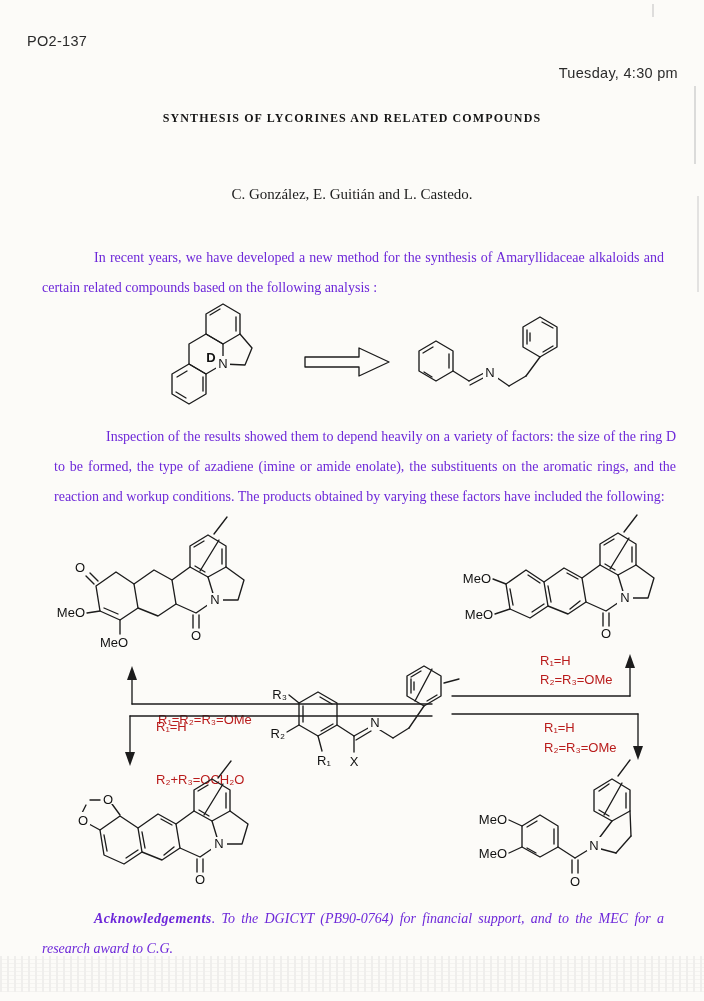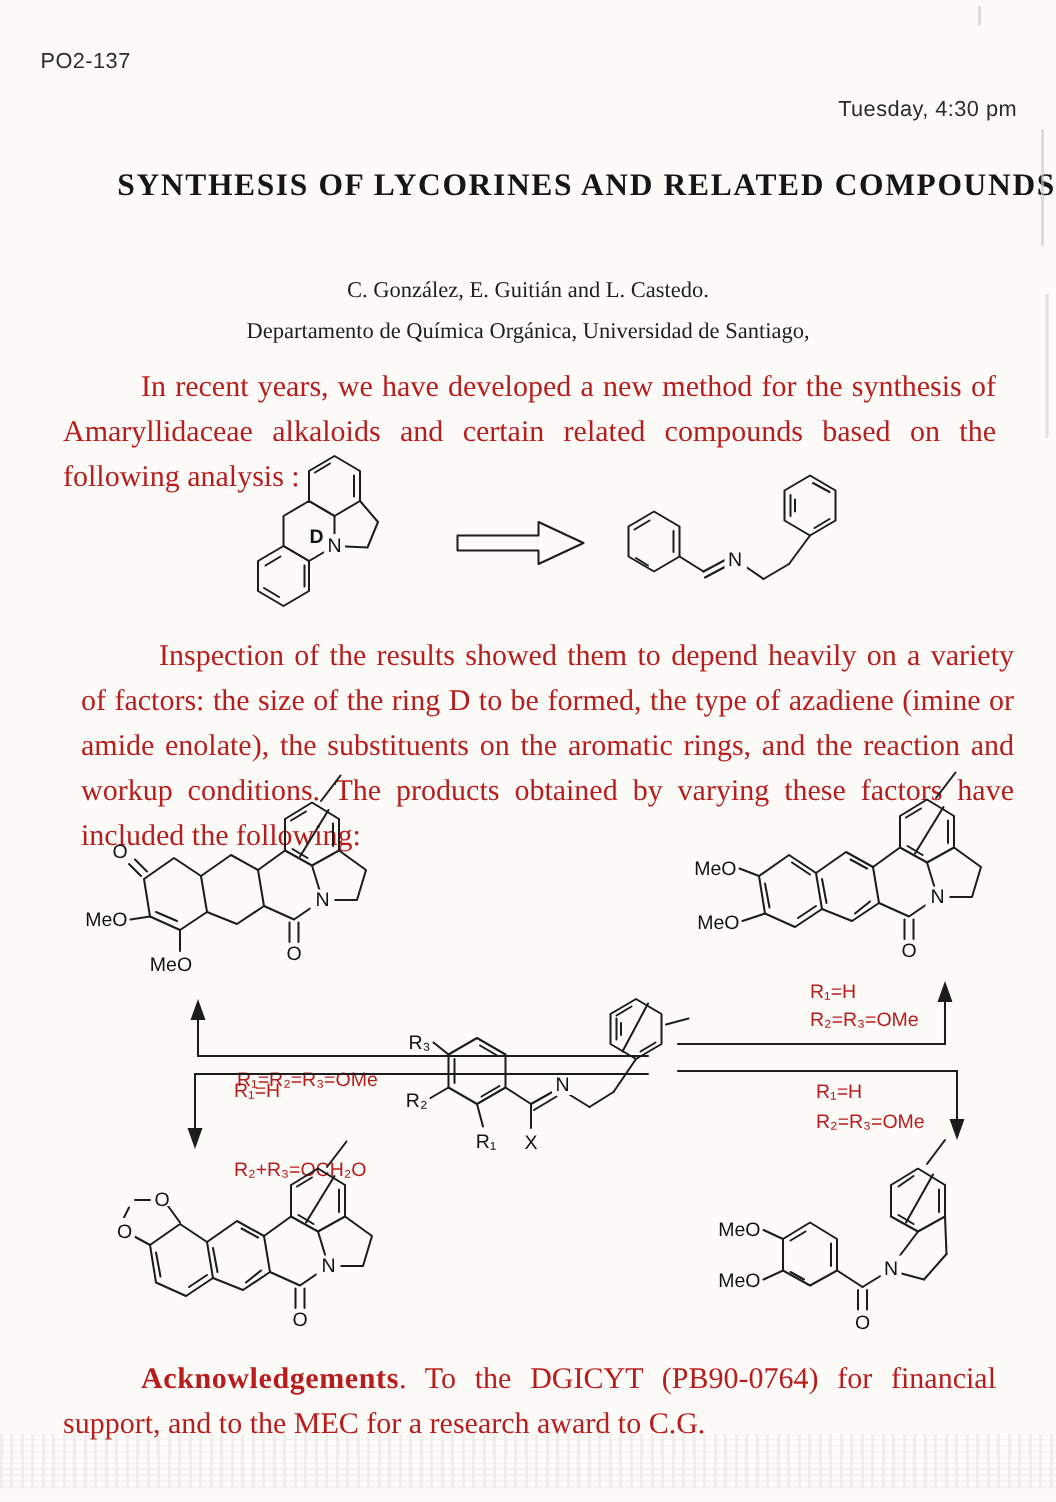--- a/index.html
+++ b/index.html
@@ -2,29 +2,29 @@
 <html><head>
 <meta charset="utf-8">
 <style>
   html,body{margin:0;padding:0;}
   body{width:704px;height:1001px;background:#e8e8e8;font-family:"Liberation Serif",serif;}
   .page{position:relative;width:704px;height:1001px;background:#fcfbf8;overflow:hidden;color:#1c1c1c;}
   .abs{position:absolute;}
   .hdr{font-family:"Liberation Sans",sans-serif;font-size:14.5px;color:#2b2b2b;letter-spacing:.3px;}
   .hdr-left{left:27px;top:33px;}
   .hdr-right{right:26px;top:31px;margin-top:34px;}
-  .title{left:0;top:111px;width:704px;text-align:right;font-weight:bold;font-size:21px;letter-spacing:1.1px;color:#161616;}
+  .title{left:0;top:111px;width:704px;text-align:center;font-weight:bold;font-size:12px;letter-spacing:1.1px;color:#161616;}
   .centerline{left:0;width:704px;text-align:center;font-size:15px;color:#1d1d1d;margin-top:33px;}
   .authors{top:153px;}
   .affil{top:180px;}
   .city{top:206px;}
-  .para{left:42px;width:622px;font-size:20px;line-height:30px;text-align:justify;text-indent:52px;color:#b91c1c;}
+  .para{left:42px;width:622px;font-size:14px;line-height:30px;text-align:justify;text-indent:52px;color:#6d28d9;}
   .p1{top:243px;}
   .p2{top:422px;margin-left:12px;}
-  .ack{top:904px;}
+  .ack{top:904px;font-style:italic;}
   .ack b{font-weight:bold;letter-spacing:.4px;}
   .albl{position:absolute;font-family:"Liberation Sans",sans-serif;font-size:13px;color:#b91c1c;white-space:nowrap;}
   svg{position:absolute;overflow:visible;}
   svg .b{stroke:#1c1c1c;stroke-width:1.35;fill:none;stroke-linecap:round;stroke-linejoin:round;}
   svg .hd{fill:#1c1c1c;stroke:none;}
   svg text{font-family:"Liberation Sans",sans-serif;font-size:13px;fill:#121212;}
   svg text.bd{font-weight:bold;}
   svg .wr{fill:#fcfbf8;stroke:none;}
   .streak{position:absolute;background:#c9c9c9;}
   .noise{position:absolute;left:0;top:956px;width:704px;height:36px;opacity:.12;
@@ -34,21 +34,20 @@
 </head>
 <body>
 
 <div class="page">
 
   <div class="abs hdr hdr-left">PO2-137</div>
   <div class="abs hdr hdr-right">Tuesday, 4:30 pm</div>
 
   <div class="abs title">SYNTHESIS OF LYCORINES AND RELATED COMPOUNDS</div>
   <div class="abs centerline authors">C. González, E. Guitián and L. Castedo.</div>
-  <div class="abs centerline affil">Departamento de Química Orgánica, Universidad de Santiago,</div>
 
   <div class="abs para p1">In recent years, we have developed a new method for the synthesis of Amaryllidaceae alkaloids and certain related compounds based on the following analysis :</div>
 
   <svg style="left:122px;top:298px" width="175" height="118" viewBox="0 0 175 118">
     <g class="b">
       <polygon points="67,66 84,76 84,96 67,106 50,96 50,76"></polygon>
       <polygon points="84,36 101,46 101,66 84,76 67,66 67,46"></polygon>
       <polygon points="101,6 118,16 118,36 101,46 84,36 84,16"></polygon>
       <polyline points="118,36 130,50 123,67 101,66"></polyline>
       <line x1="81" y1="79" x2="81" y2="93"></line>

